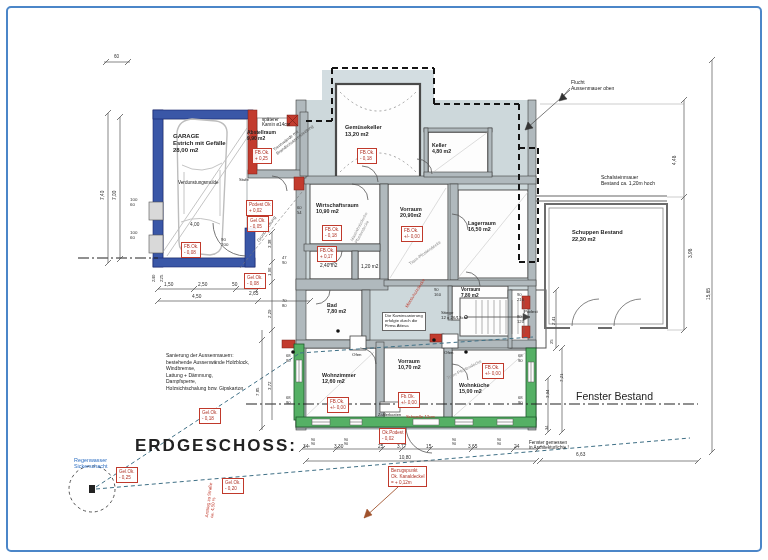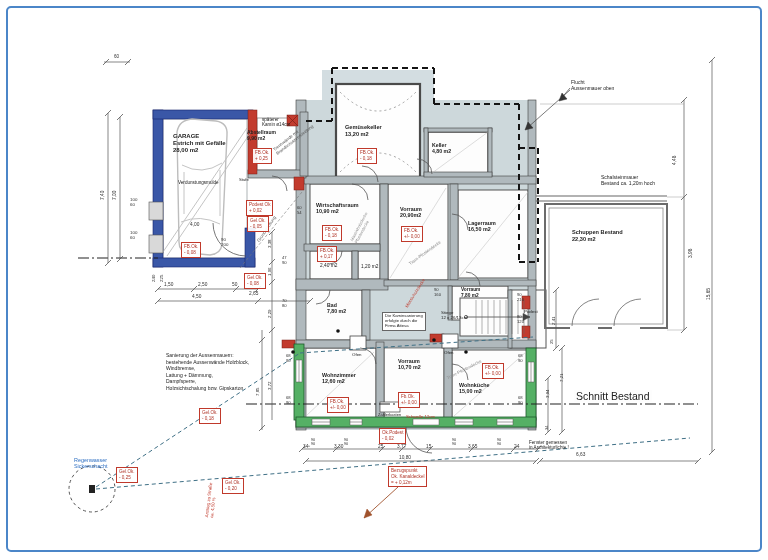--- a/index.html
+++ b/index.html
@@ -272,23 +272,24 @@
       <div class="lb" style="left: 571px; top: 80px; font-size: 5px;">Flucht
 Aussenmauer oben</div>
       <div class="lb" style="left: 601px; top: 175px; font-size: 5px;">Schalsteinmauer
 Bestand ca. 1,20m hoch</div>
       <div class="lb" style="left: 166px; top: 352px; font-size: 5px; line-height: 6.6px;">Sanierung der Aussenmauern:
 bestehende Aussenwände Holzblock,
 Windbremse,
 Lattung + Dämmung,
 Dampfsperre,
 Holzsichtschalung bzw. Gipskarton</div>
+      <div class="lb b" style="left: 135px; top: 436px; font-size: 17px; letter-spacing: 2px;">ERDGESCHOSS:</div>
       <div class="lb" style="left: 74px; top: 457px; font-size: 5.4px; color: rgb(46, 111, 194);">Regenwasser
 Sickerschacht</div>
-      <div class="lb" style="left: 574px; top: 390px; font-size: 10.5px; background: rgb(253, 253, 253); padding: 0px 2px;">Schnitt Bestand</div>
+      <div class="lb" style="left: 574px; top: 390px; font-size: 10.5px; background: rgb(253, 253, 253); padding: 0px 2px;">Fenster Bestand</div>
       <div class="lb" style="left: 529px; top: 440px; font-size: 4.6px;">Fenster gemessen
 in Architekturlichte !</div>
       <div class="lb nb" style="left: 382px; top: 312px; font-size: 4.2px;">Die Kaminsanierung
 erfolgte durch die
 Firma Attesa</div>
       <div class="lb" style="left: 378px; top: 413px; font-size: 4px;">Zählerkasten</div>
       <div class="lb" style="left: 178px; top: 180px; font-size: 4.6px;">Verdunstungsmulde</div>
       <div class="lb" style="left: 272px; top: 148px; font-size: 4.3px; color: rgb(85, 85, 85); transform: rotate(-38deg);">Trennwände mit
 Brandschutzverkleidung</div>
       <div class="lb" style="left: 404px; top: 306px; font-size: 4.4px; color: rgb(192, 57, 43); transform: rotate(-58deg);">Massivholzdecke</div>

